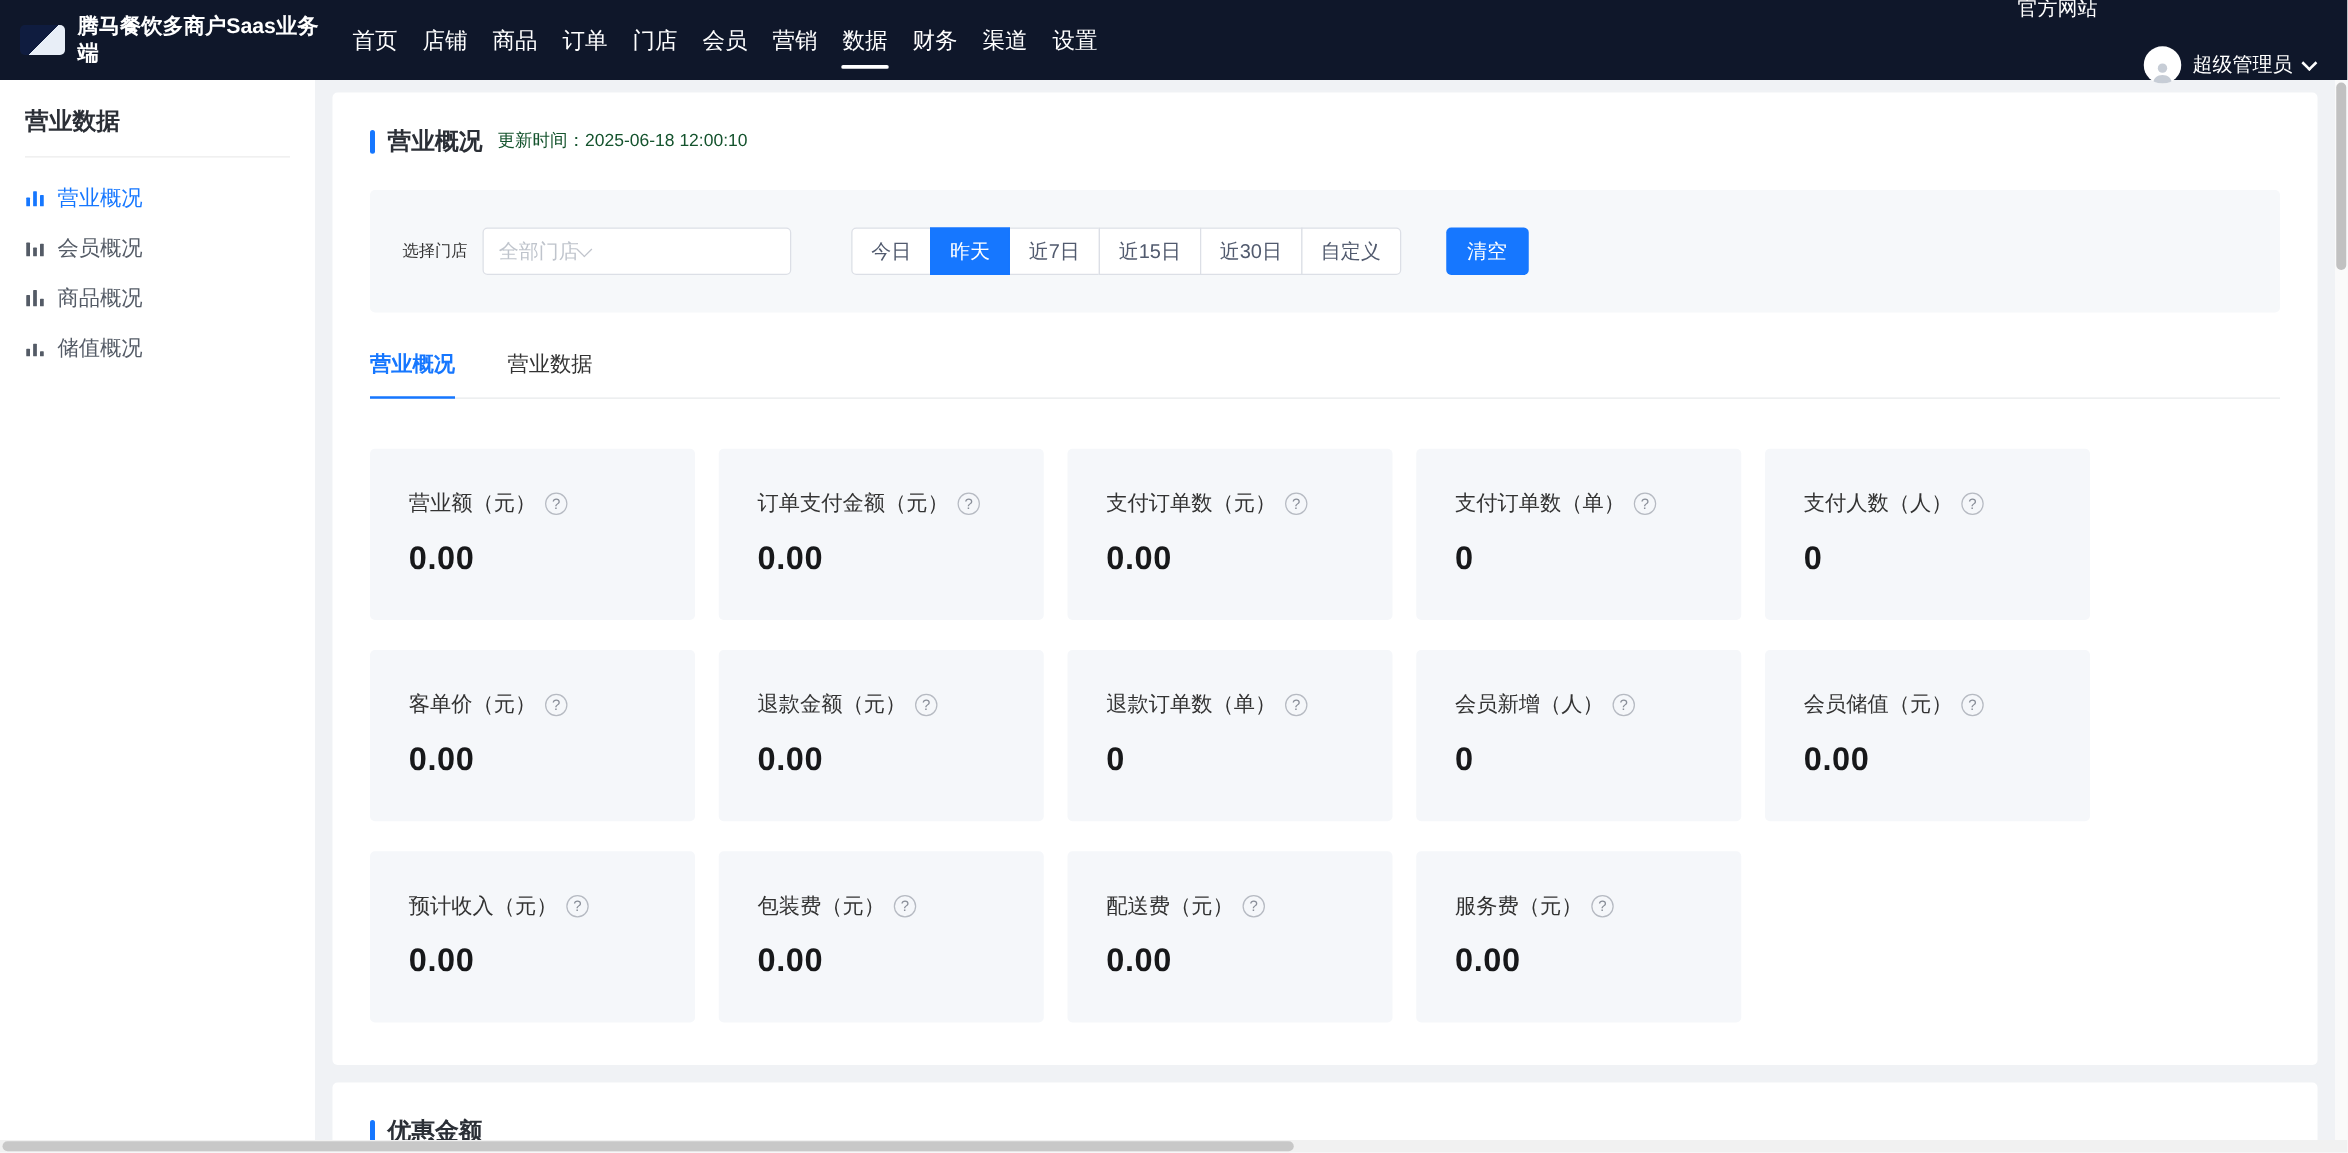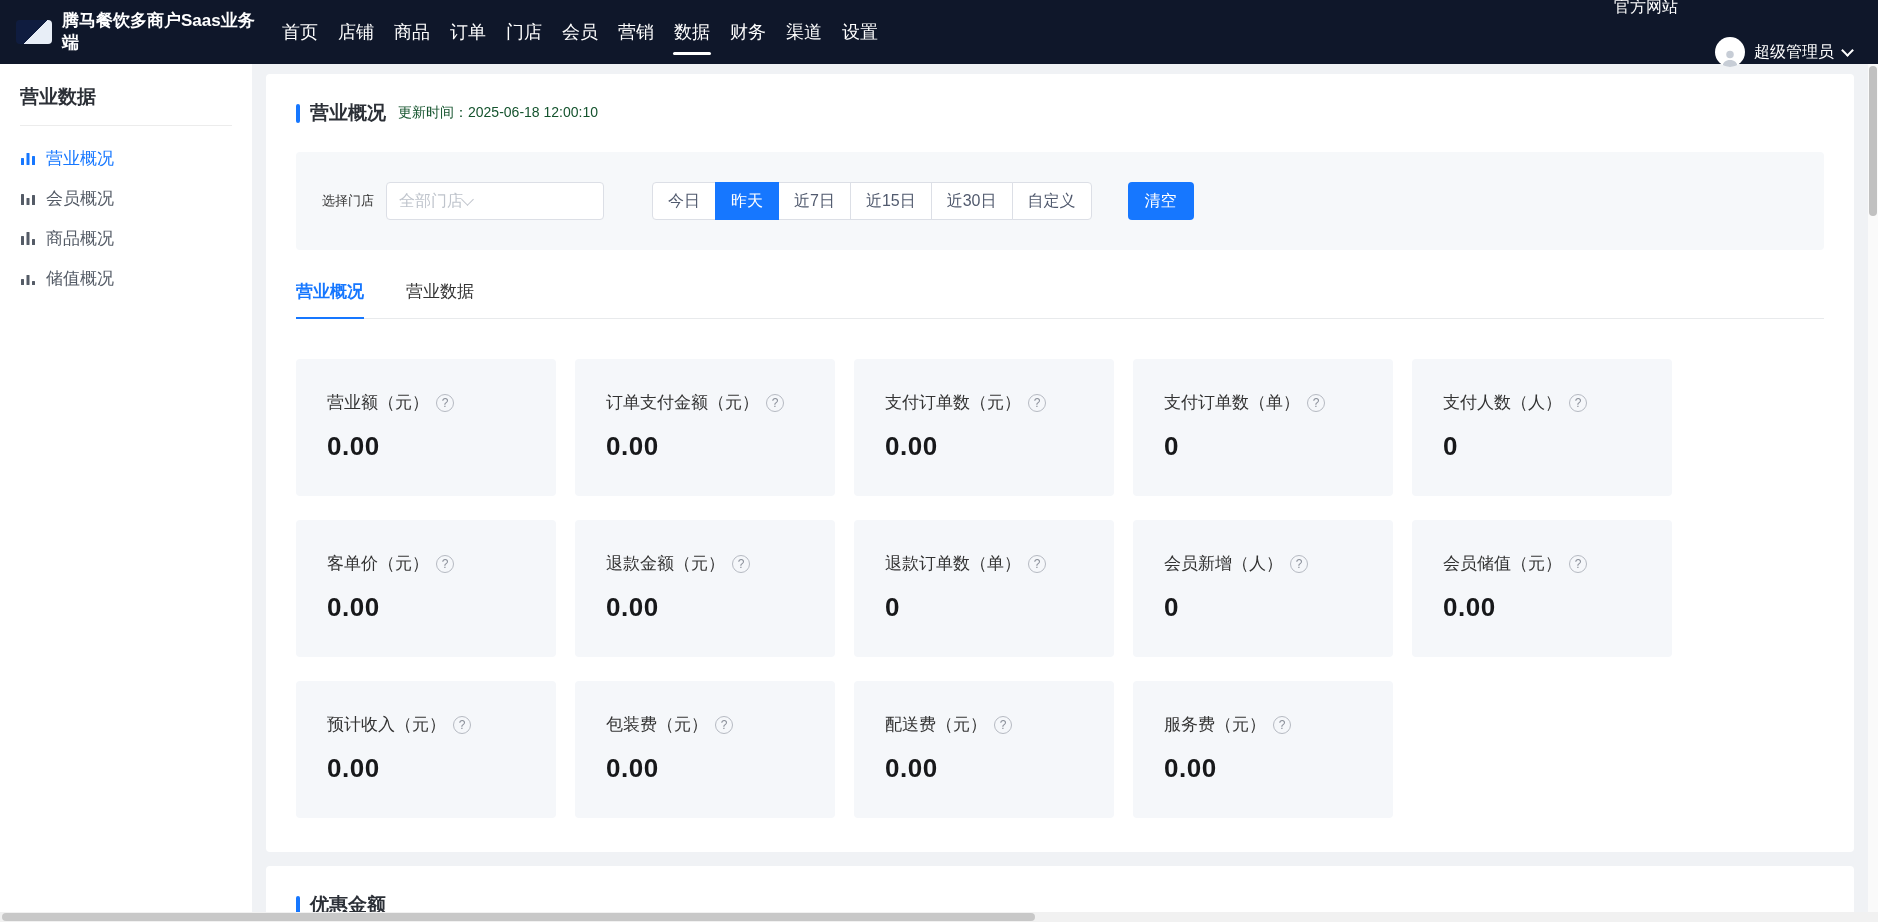--- a/index.html
+++ b/index.html
@@ -31,21 +31,21 @@
   
   .main { position:absolute; left:252px; top:64px; right:10px; bottom:10px; overflow:hidden; padding:10px 14px 0 14px; }
   .card { background:#fff; border-radius:4px; padding:26px 30px 34px; }
   .card-header { display:flex; align-items:center; }
   .title-bar { width:4px; height:19px; background:#1677ff; border-radius:2px; margin-right:10px; }
   .card-title { font-size:19px; font-weight:bold; color:#2b2f36; }
   .update-time { margin-left:12px; font-size:14px; color:#14532d; }
 
   .filter-panel { margin-top:26px; background:#f6f8fa; border-radius:4px; padding:30px 26px; display:flex; align-items:center; }
   .store-label { font-size:13px; color:#333; margin-right:12px; white-space:nowrap; }
-  .select { width:218px; height:38px; background:#fff; border:1px solid #dcdfe6; border-radius:4px; display:flex; align-items:center; padding:0 12px; cursor:pointer; }
+  .select { width:247px; height:38px; background:#fff; border:1px solid #dcdfe6; border-radius:4px; display:flex; align-items:center; padding:0 12px; cursor:pointer; }
   .select-text { color:#bfc4cc; font-size:16px; }
   .chev { width:9px; height:9px; border-right:1.5px solid #c0c4cc; border-bottom:1.5px solid #c0c4cc; transform:rotate(45deg); margin-top:-4px; }
   .btn-group { display:flex; margin-left:48px; }
   .btn-group .seg-btn { height:38px; padding:0 15px; background:#fff; border:1px solid #dcdfe6; font-size:16px; color:#515a6e; display:flex; align-items:center; margin-left:-1px; cursor:pointer; position:relative; white-space:nowrap; }
   .btn-group .seg-btn:first-child { border-radius:4px 0 0 4px; margin-left:0; }
   .btn-group .seg-btn:last-child { border-radius:0 4px 4px 0; }
   .btn-group .seg-btn.active { background:#1677ff; border-color:#1677ff; color:#fff; z-index:1; }
   .clear-btn { margin-left:36px; height:38px; padding:0 17px; background:#1677ff; color:#fff; border:none; border-radius:4px; font-size:16px; cursor:pointer; font-family:inherit; }
 
   .tabs { margin-top:30px; display:flex; gap:42px; border-bottom:1px solid #e8eaec; }

